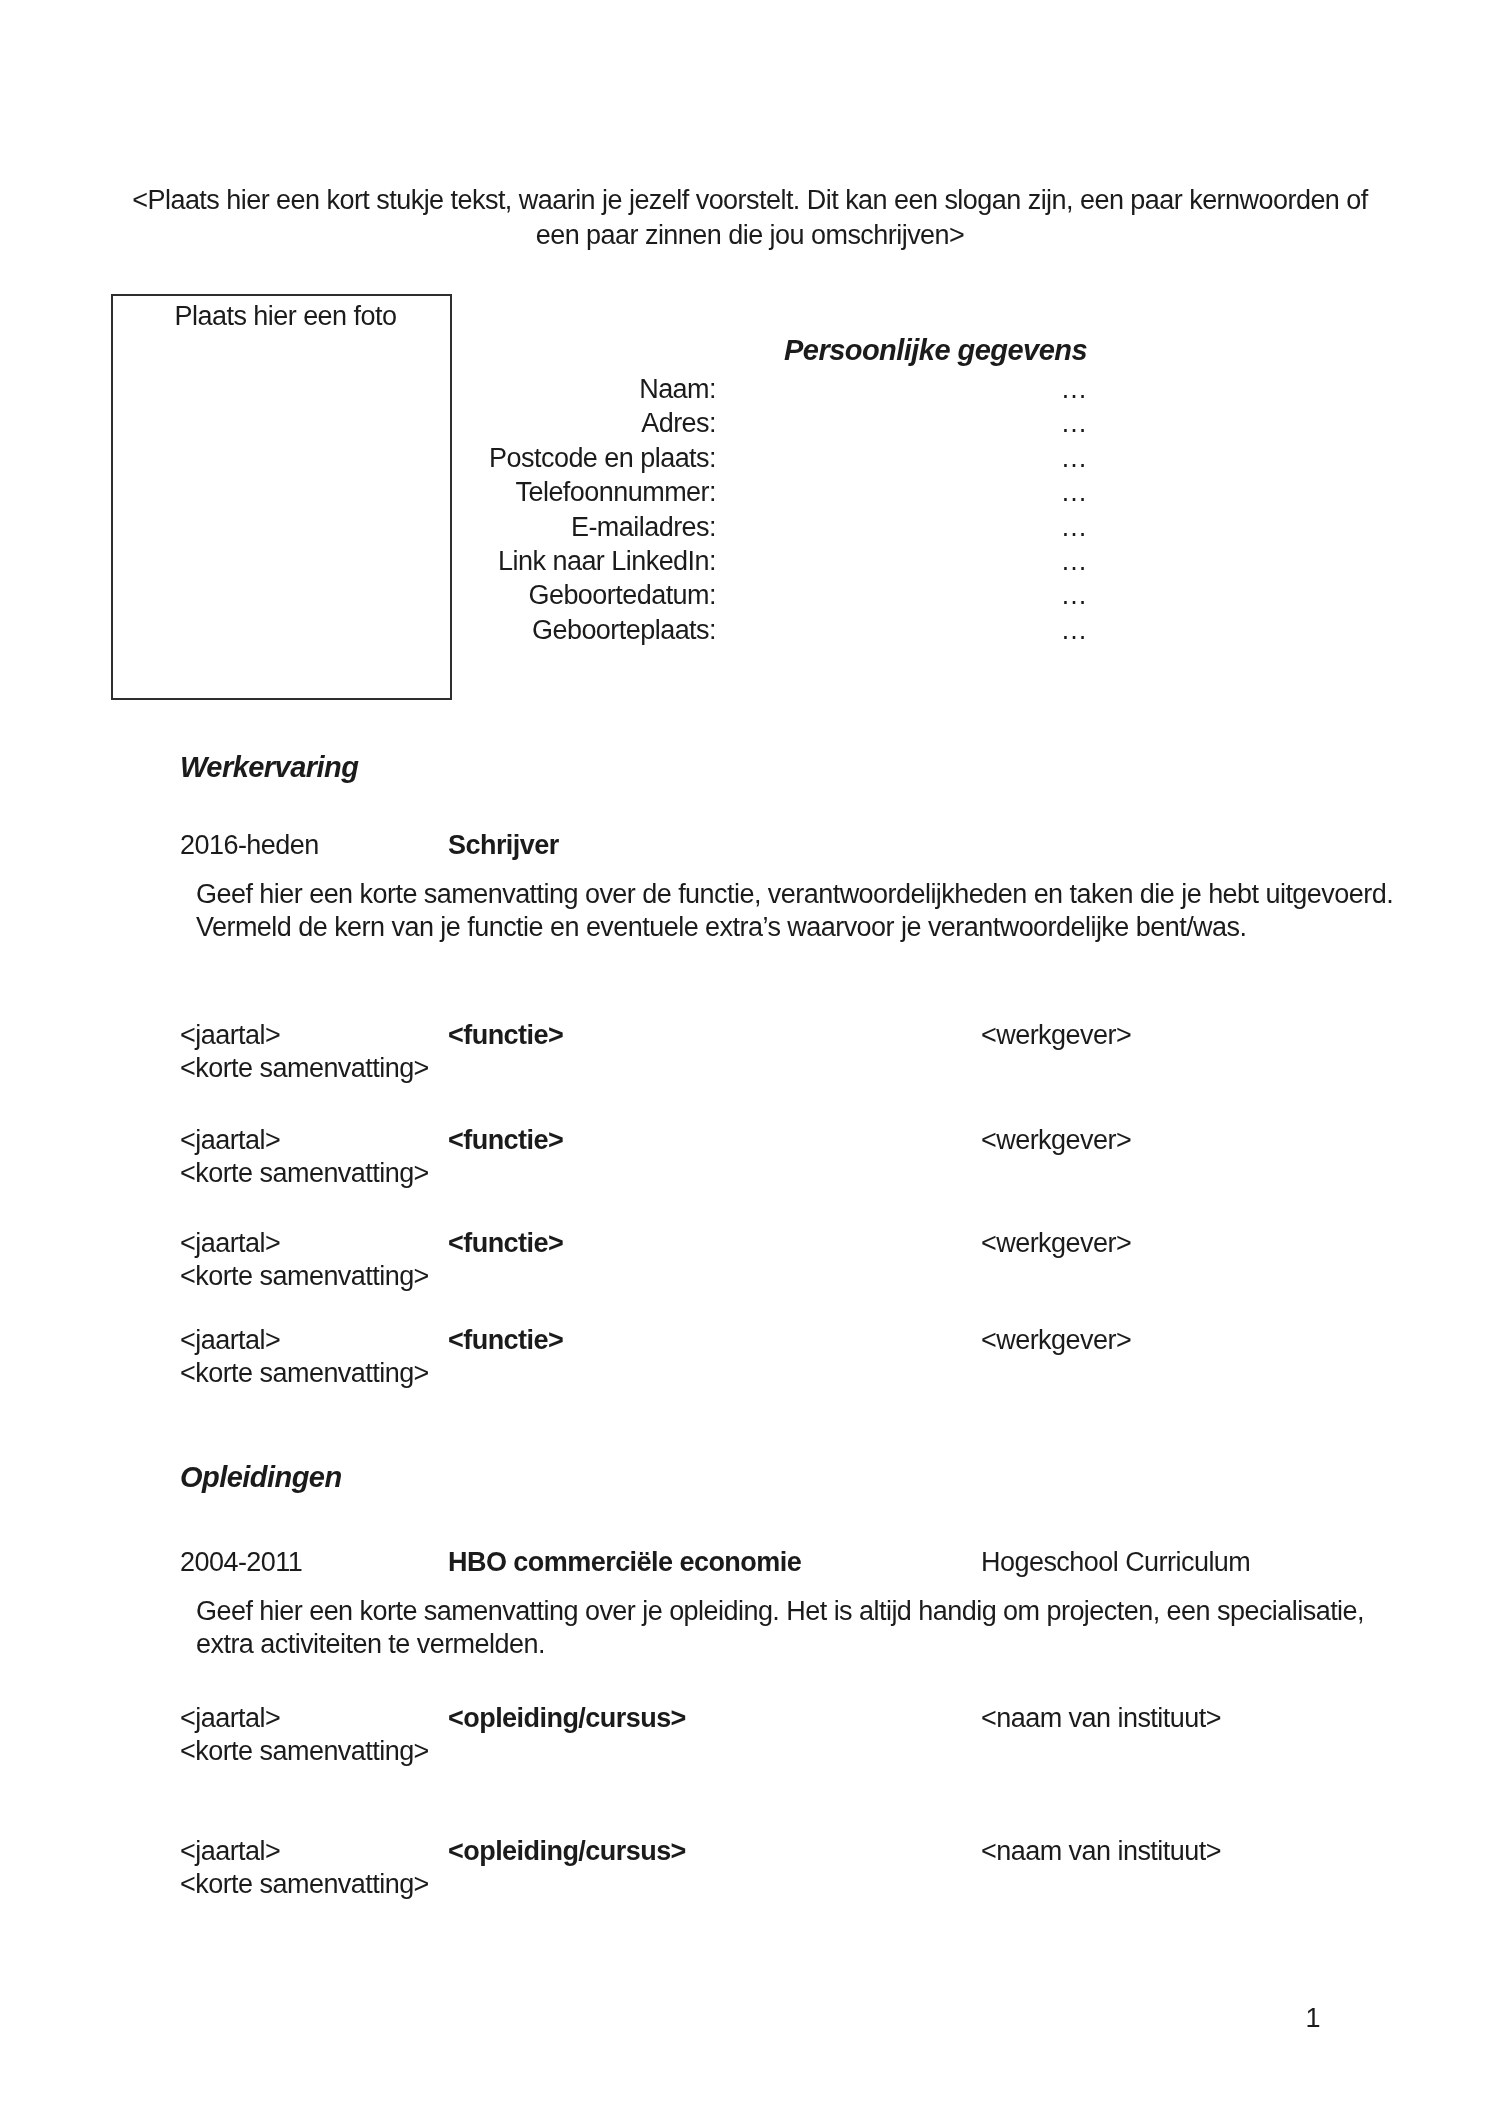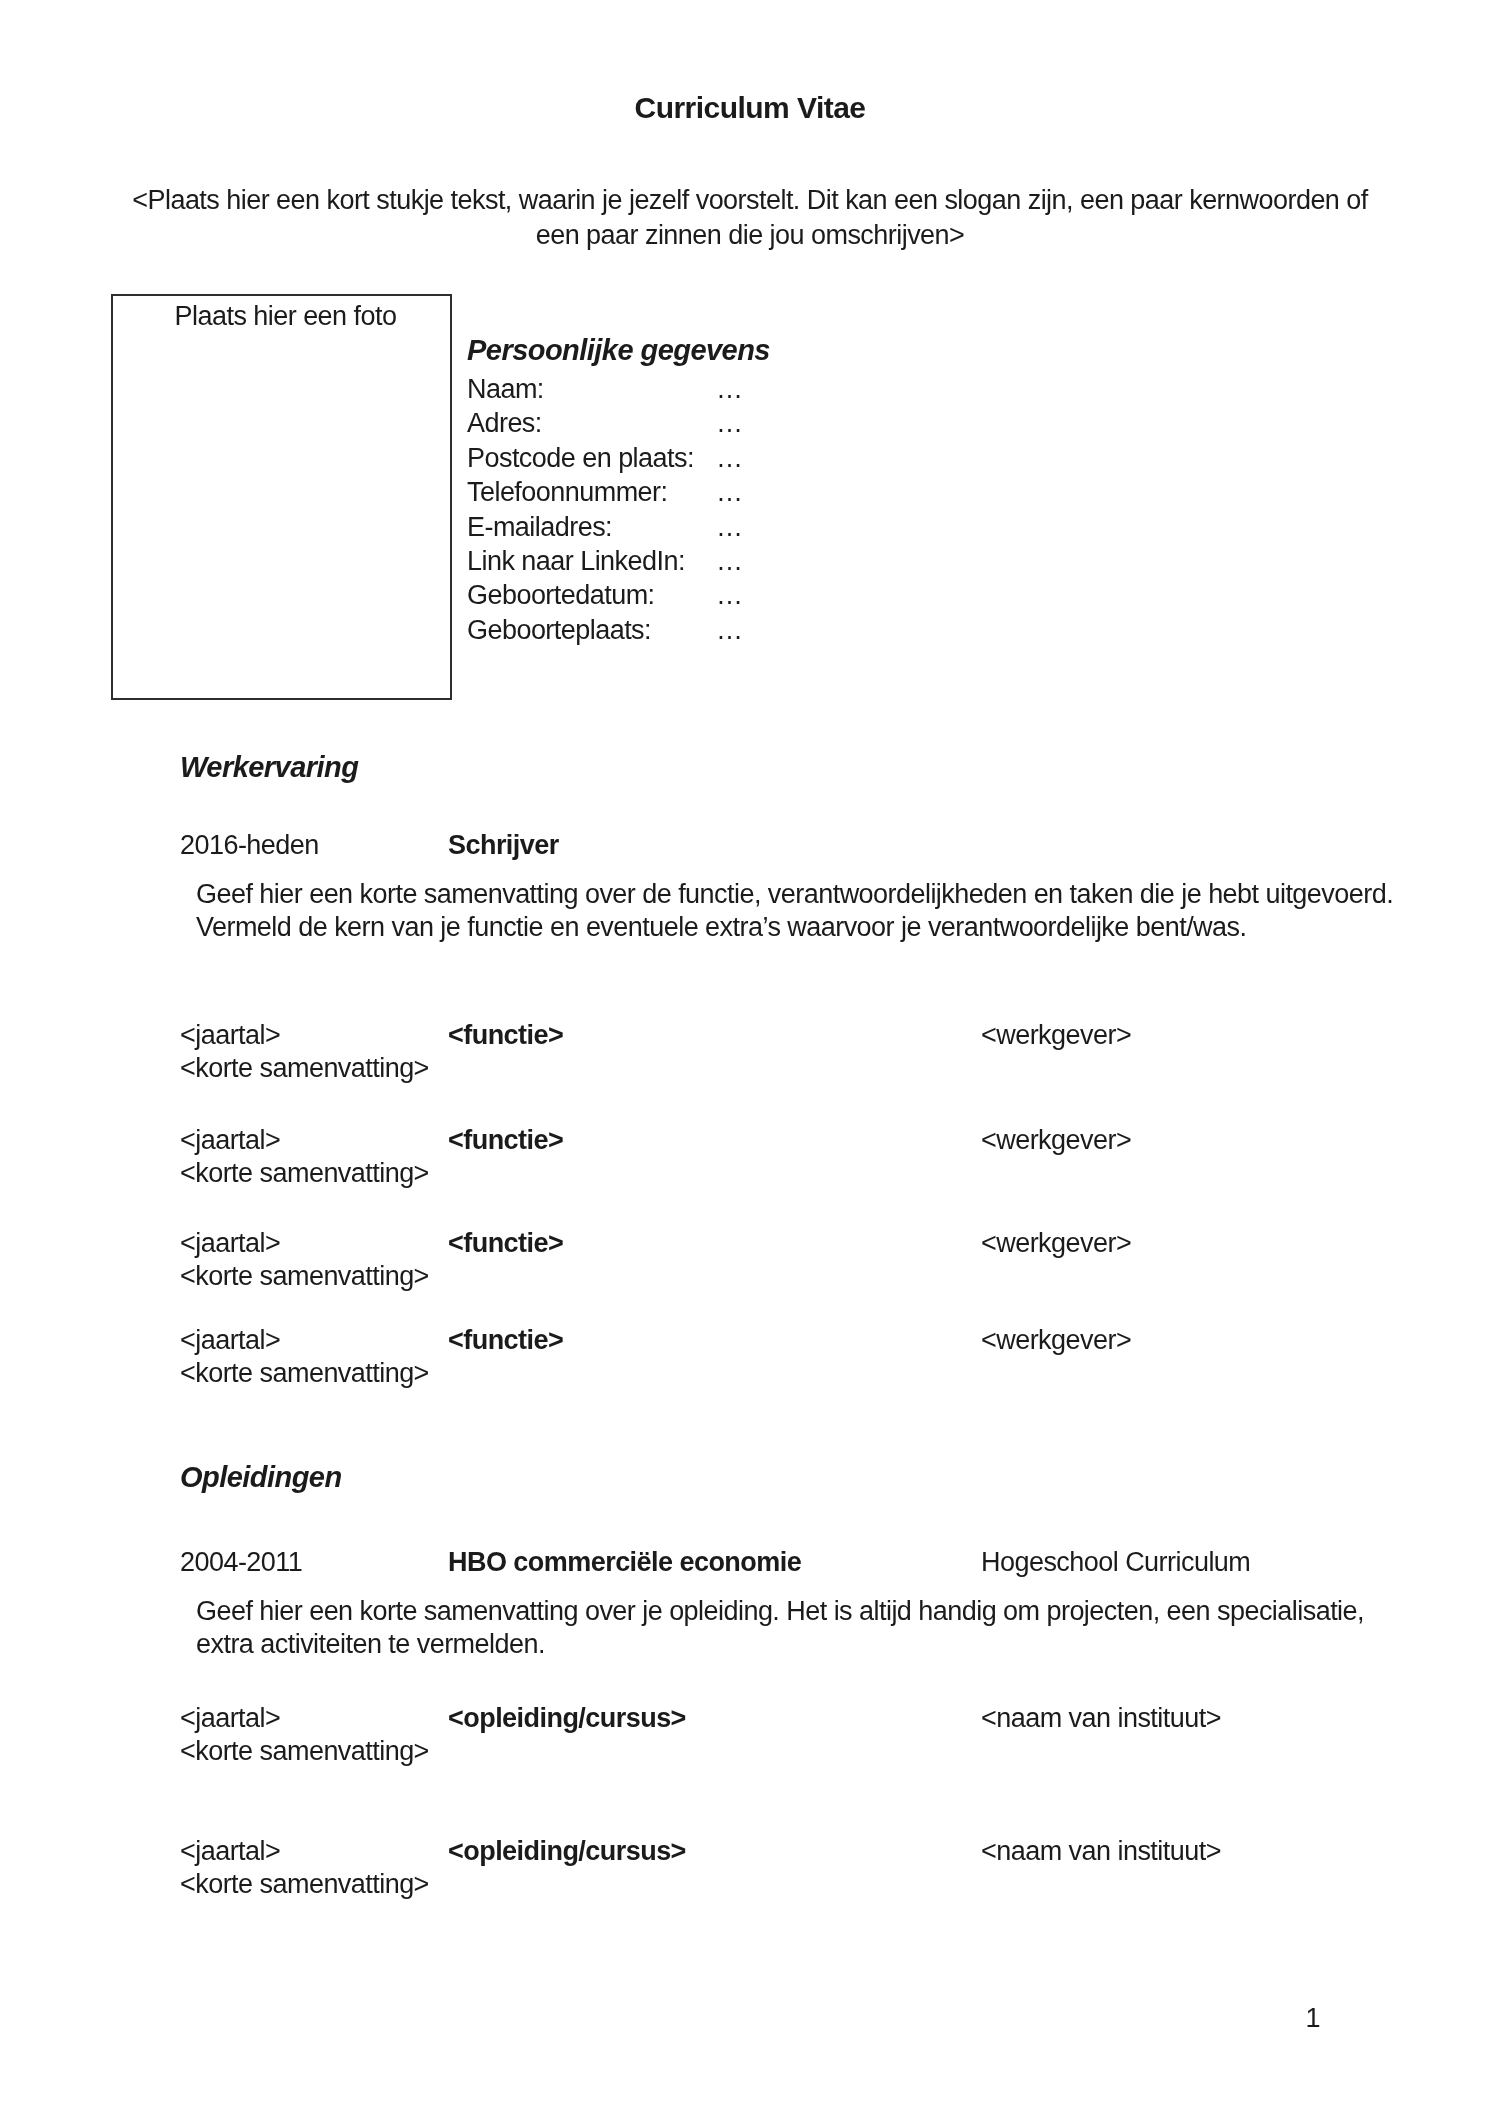--- a/index.html
+++ b/index.html
@@ -22,21 +22,21 @@
     position:absolute;top:183px;left:115px;width:1270px;
     text-align:center;line-height:35px;
   }
   .photo-box{
     position:absolute;top:294px;left:111px;width:337px;height:402px;
     border:2px solid #2e2e2e;
     text-align:center;
   }
   .photo-box span{display:block;padding-top:3px;line-height:34px;padding-left:8px;}
   .personal{
-    position:absolute;top:331px;left:467px;width:620px;
+    position:absolute;top:331px;left:467px;width:620px;text-align:right;
   }
   .h2{
     font-weight:bold;font-style:italic;font-size:29px;line-height:38px;
   }
   .personal .h2{margin-bottom:3px;}
   .prow{display:flex;line-height:34.4px;}
   .plabel{width:249px;flex:0 0 249px;}
   .pvalue{flex:1;}
   .sec{
     position:absolute;left:180px;width:1215px;
@@ -63,21 +63,20 @@
   .summary-line{line-height:33px;}
   .pagenum{
     position:absolute;top:2002px;right:180px;line-height:33px;
   }
 </style>
 </head>
 <body>
 
 <div class="page">
 
-  <div class="title">Curriculum Vitae</div>
 
   <div class="intro">&lt;Plaats hier een kort stukje tekst, waarin je jezelf voorstelt. Dit kan een slogan zijn, een paar kernwoorden of een paar zinnen die jou omschrijven&gt;</div>
 
   <div class="photo-box">
     <span>Plaats hier een foto</span>
   </div>
 
   <div class="personal">
     <div class="h2">Persoonlijke gegevens</div>
     <div class="prow">

